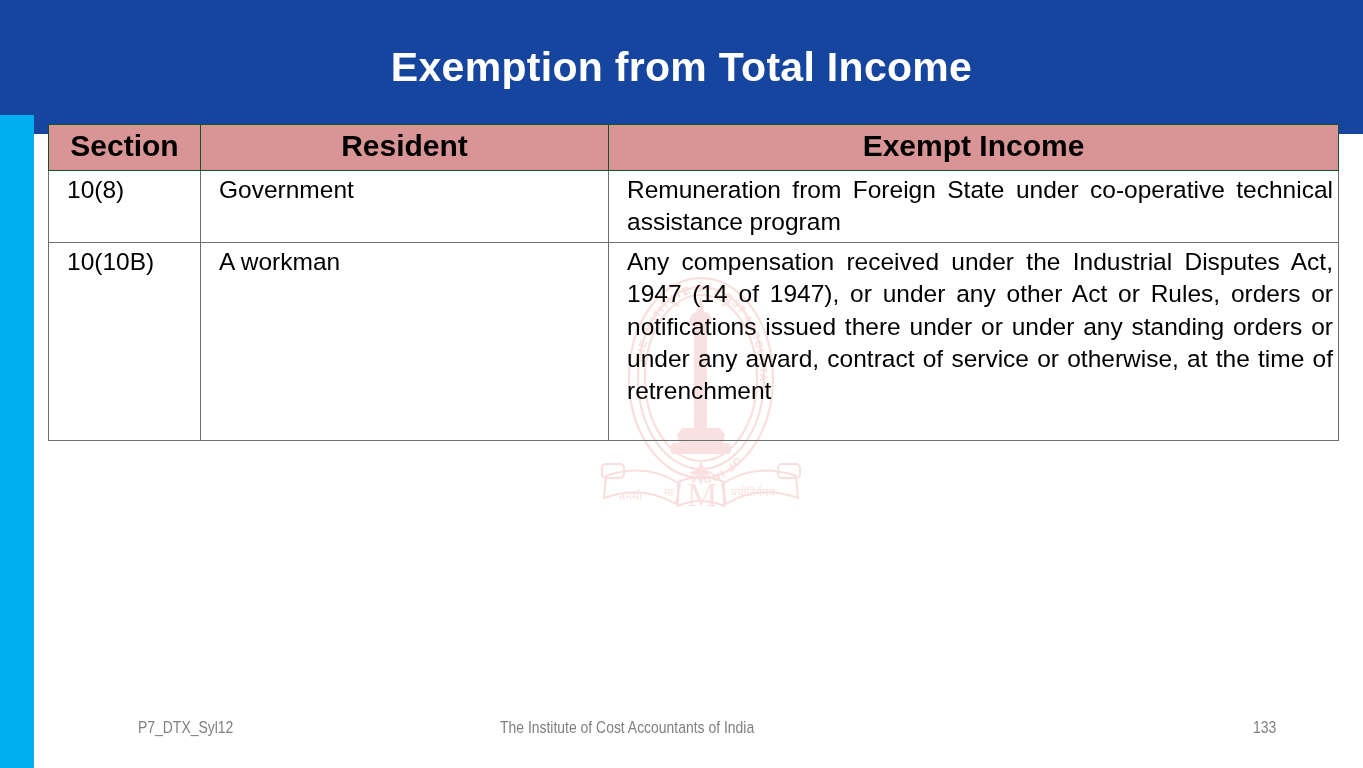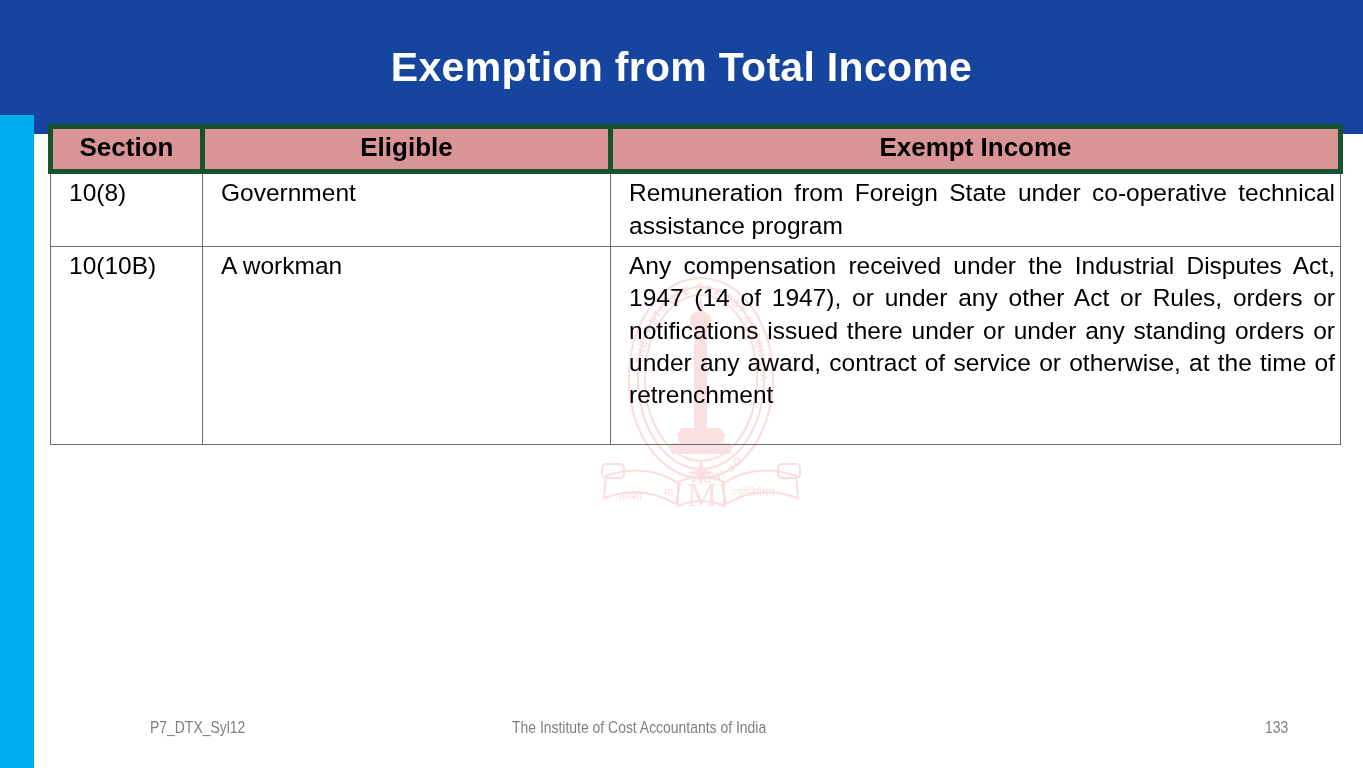--- a/index.html
+++ b/index.html
@@ -74,23 +74,23 @@
   }
   table.slide-table th,
   table.slide-table td {
     border: 1px solid #6e6e6e;
     vertical-align: top;
     padding: 3px 5px 4px 18px;
     background: transparent;
   }
   table.slide-table thead th {
     background: #D99595;
-    border: 5px solid #14532d;
+    border: 1px solid #14532d;
     text-align: center;
-    font-size: 26px;
+    font-size: 30px;
     font-weight: bold;
     color: #000000;
     padding: 5px 4px 8px 4px;
     line-height: 1.05;
   }
   .col-section { width: 152px; }
   .col-eligible { width: 408px; }
   .col-exempt   { width: 730px; }
 
   td.cell {
@@ -104,21 +104,21 @@
   td.cell.nojustify { text-align: left; }
   .row-1 td { height: 62px; }
   .row-2 td { height: 98px; }
   .row-3 td { height: 64px; }
   .row-4 td { height: 66px; }
   .row-5 td { height: 190px; }
 
   
   .footer {
     position: absolute;
-    left: 12px;
+    left: 0;
     top: 714px;
     width: 1345px;
     height: 34px;
     z-index: 2;
   }
   .footer span {
     position: absolute;
     font-size: 17px;
     color: #808080;
     font-family: "Liberation Sans", sans-serif;
@@ -200,21 +200,21 @@
 <div class="table-wrap">
   <table class="slide-table">
     <colgroup>
       <col class="col-section">
       <col class="col-eligible">
       <col class="col-exempt">
     </colgroup>
     <thead>
       <tr>
         <th>Section</th>
-        <th>Eligible</th>
+        <th>Resident</th>
         <th>Exempt Income</th>
       </tr>
     </thead>
     <tbody>
       <tr class="row-1">
         <td class="cell nojustify">10(8)</td>
         <td class="cell nojustify">Government</td>
         <td class="cell">Remuneration from Foreign State under co-operative technical assistance program</td>
       </tr>
       <tr class="row-5">

